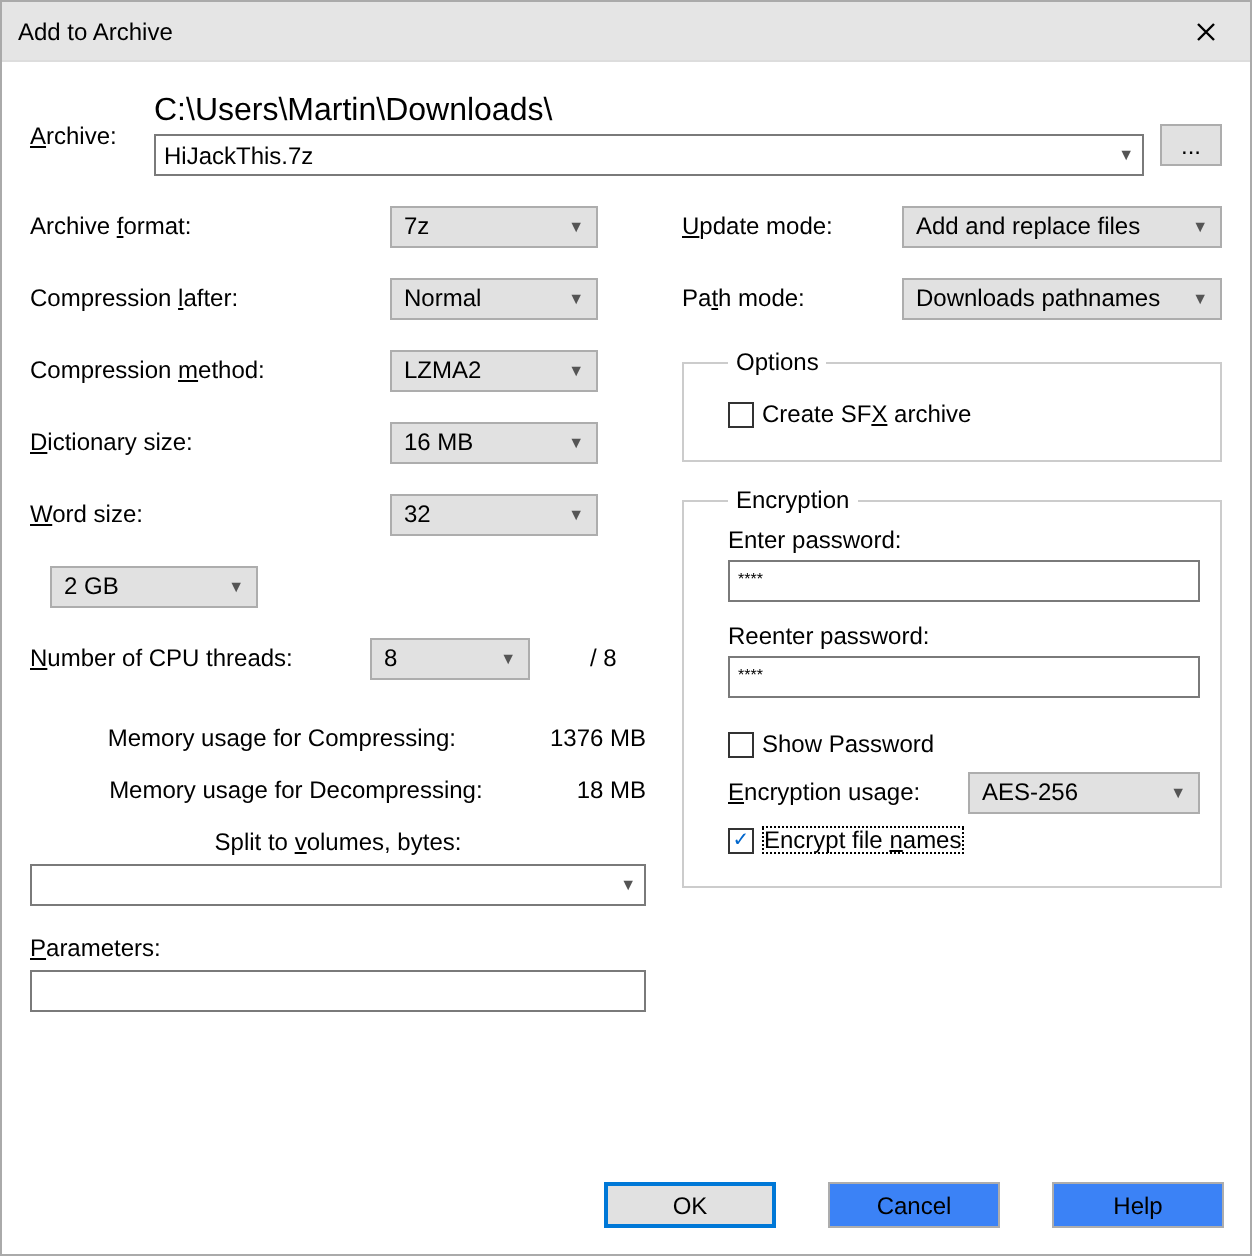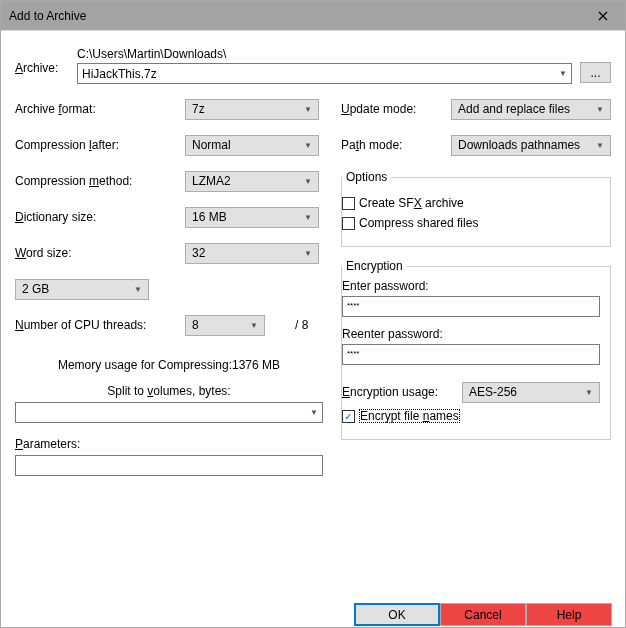--- a/index.html
+++ b/index.html
@@ -13,38 +13,38 @@
     height: 628px;
     border: 1px solid #aaa;
     overflow: hidden;
   }
   .titlebar {
     height: 30px;
     display: flex;
     align-items: center;
     justify-content: space-between;
     padding: 0 0 0 8px;
-    background: #a3a3a3;
+    background: #e5e5e5;
     border-bottom: 1px solid #ddd;
   }
   .titlebar .title { font-size: 12px; }
   .titlebar .close {
     width: 45px; height: 30px;
     display: flex; align-items: center; justify-content: center;
     font-size: 14px;
   }
   .content {
     padding: 10px 14px 0 14px;
   }
 
   
   .archive-row { display: flex; align-items: flex-start; gap: 8px; margin: 6px 0 14px 0; }
   .archive-label { width: 54px; padding-top: 14px; }
   .archive-main { flex: 1; }
-  .archive-path { font-size: 12px; margin-bottom: 2px; }
+  .archive-path { font-size: 16px; margin-bottom: 2px; }
   .archive-name {
     width: 100%; height: 21px;
     border: 1px solid #7a7a7a;
     background: #fff;
     display: flex; align-items: center; justify-content: space-between;
     padding: 0 4px;
   }
   .browse-btn {
     width: 31px; height: 21px;
     border: 1px solid #adadad; background: #e1e1e1;
@@ -65,58 +65,58 @@
   .field-label .ul { text-decoration: underline; }
   .select {
     height: 21px;
     border: 1px solid #adadad;
     background: #e1e1e1;
     display: flex; align-items: center; justify-content: space-between;
     padding: 0 6px;
     flex: 1;
   }
   .select .arrow { font-size: 8px; color: #555; }
-  .select.w130 { width: 134px; flex: none; }
+  .select.w130 { width: 104px; flex: none; margin-left: 10px; }
   .select.w80  { width: 80px;  flex: none; }
   .thread-suffix { margin-left: 30px; }
 
-  .mem-row { display: flex; justify-content: center; margin-bottom: 12px; }
+  .mem-row { display: flex; justify-content: flex-end; margin-bottom: 12px; gap: 47px; }
   .input-text {
     width: 100%; height: 21px;
     border: 1px solid #7a7a7a; background: #fff;
     padding: 0 4px;
   }
   .input-text.combo { display: flex; align-items: center; justify-content: space-between; }
 
   fieldset {
     border: 1px solid #ccc;
     margin: 0 0 12px 0;
-    padding: 6px 10px 10px 0;
+    padding: 6px 10px 10px 22px;
   }
   fieldset legend { padding: 0 4px; font-size: 12px; }
   .cb-row { display: flex; align-items: center; margin: 6px 0; gap: 4px; }
   .checkbox {
     width: 13px; height: 13px;
     border: 1px solid #333; background: #fff;
     display: inline-flex; align-items: center; justify-content: center;
     font-size: 10px; color: #0066cc;
   }
   .dotted-focus { outline: 1px dotted #000; outline-offset: -1px; padding: 0 1px; }
 
   .label-sm { margin-bottom: 3px; }
 
   .buttons {
     position: absolute;
-    bottom: 2px; right: 14px;
-    display: flex; gap: 0;
+    bottom: 14px; right: 14px;
+    display: flex; gap: 26px;
   }
   .btn {
     width: 86px; height: 23px;
     border: 1px solid #adadad;
-    background: #ef4444;
+    background: #3b82f6;
     display: flex; align-items: center; justify-content: center;
   }
   .btn.default { border: 2px solid #0078d7; background: #e1e1e1; }
 </style>
 </head>
 <body>
 
 <div class="titlebar">
   <span class="title">Add to Archive</span>
   <div class="close">
@@ -213,20 +213,24 @@
         </div>
         <span class="thread-suffix">/ 8</span>
       </div>
 
       <div style="height:8px;"></div>
 
       <div class="mem-row">
         <span>Memory usage for Compressing:</span>
         <span>1376 MB</span>
       </div>
+      <div class="mem-row">
+        <span>Memory usage for Decompressing:</span>
+        <span>18 MB</span>
+      </div>
 
       <div style="margin-bottom:4px;text-align:center;">
         <span>Split to </span><span style="text-decoration:underline;">v</span><span>olumes, bytes:</span>
       </div>
       <div class="input-text combo" style="background:#fff;border:1px solid #7a7a7a;">
         <span></span>
         <span class="arrow" style="font-size:8px;color:#555;">▼</span>
       </div>
 
       <div style="height:14px;"></div>
@@ -263,43 +267,43 @@
       </div>
 
       <fieldset>
         <legend>Options</legend>
         <div class="cb-row">
           <span class="checkbox"></span>
           <span>
             <span>Create SF</span><span style="text-decoration:underline;">X</span><span> archive</span>
           </span>
         </div>
-        <div class="cb-row">
-          <span class="checkbox"></span>
-          <span>Compress shared files</span>
-        </div>
       </fieldset>
 
       <fieldset>
         <legend>Encryption</legend>
 
         <div class="label-sm">Enter password:</div>
         <div class="input-text">
           <span style="font-size:8px;">****</span>
         </div>
 
         <div style="height:10px;"></div>
 
         <div class="label-sm">Reenter password:</div>
         <div class="input-text">
           <span style="font-size:8px;">****</span>
         </div>
 
         <div style="height:10px;"></div>
 
+        <div class="cb-row">
+          <span class="checkbox"></span>
+          <span>Show Password</span>
+        </div>
 
         <div class="field-row" style="margin:6px 0;">
           <div class="field-label" style="width:120px;">
             <span style="text-decoration:underline;">E</span><span>ncryption usage:</span>
           </div>
           <div class="select">
             <span>AES-256</span>
             <span class="arrow">▼</span>
           </div>
         </div>

